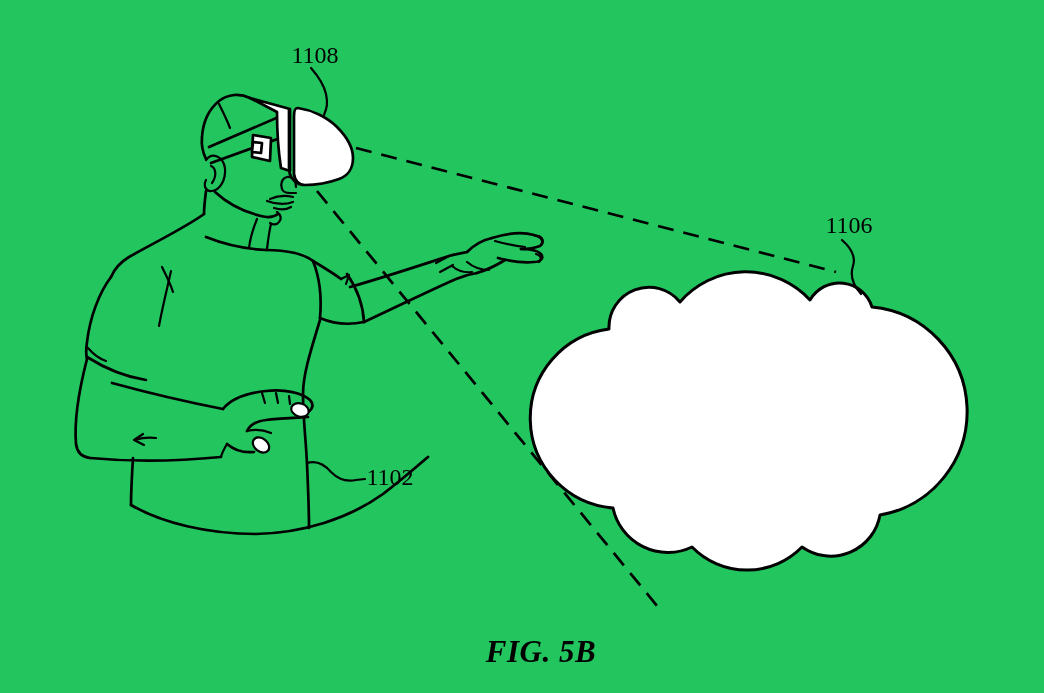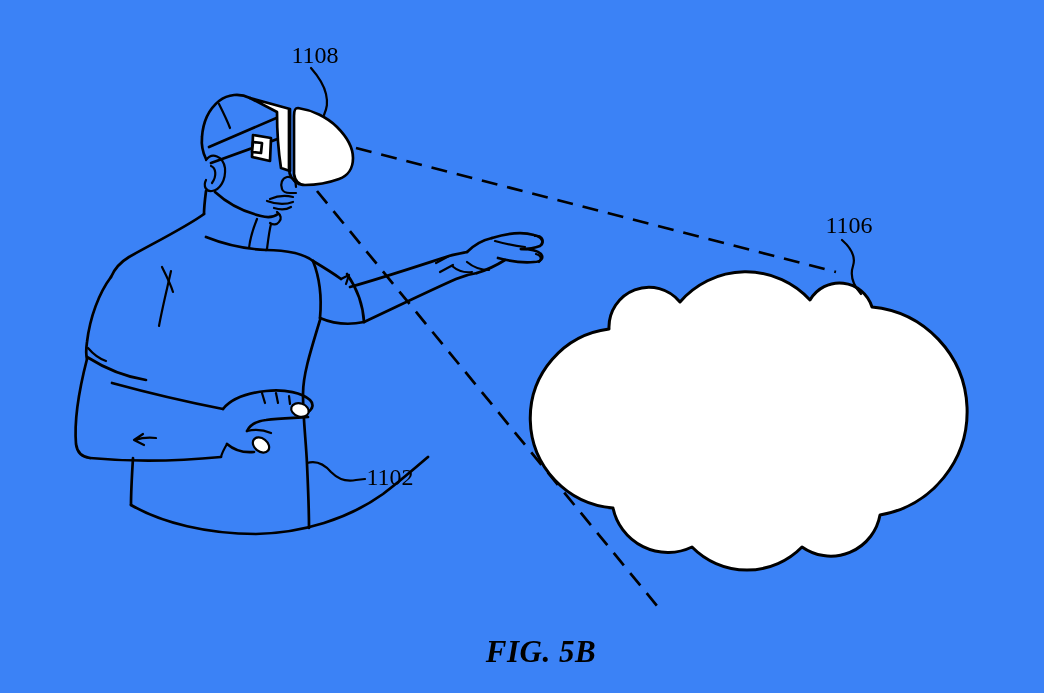--- a/index.html
+++ b/index.html
@@ -1,20 +1,20 @@
 <!DOCTYPE html>
 <html><head>
 <meta charset="utf-8">
 <style>
   html, body { margin: 0; padding: 0; background: #ffffff; }
   .stage {
     position: relative;
     width: 1044px;
     height: 693px;
-    background: #3b82f6;
+    background: #22c55e;
     overflow: hidden;
     font-family: "Liberation Serif", "DejaVu Serif", serif;
   }
   svg { position: absolute; top: 0; left: 0; display: block; }
   .ink      { stroke: #000000; fill: none; stroke-width: 2.7; stroke-linecap: round; stroke-linejoin: round; }
   .ink-thin { stroke: #000000; fill: none; stroke-width: 2.2; stroke-linecap: round; stroke-linejoin: round; }
   .ink-fill { stroke: #000000; fill: #ffffff; stroke-width: 2.7; stroke-linecap: round; stroke-linejoin: round; }
   .cloud-line { stroke: #000000; fill: #ffffff; stroke-width: 3; stroke-linejoin: round; }
   .gaze { stroke: #000000; fill: none; stroke-width: 2.7; stroke-dasharray: 16 10; stroke-linecap: butt; }
   .leader { stroke: #000000; fill: none; stroke-width: 2.2; stroke-linecap: round; }

